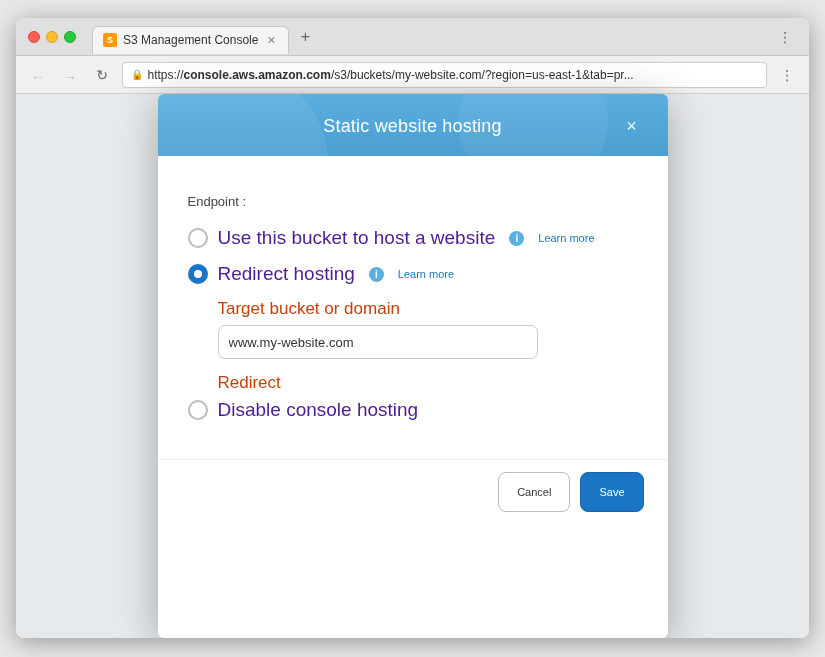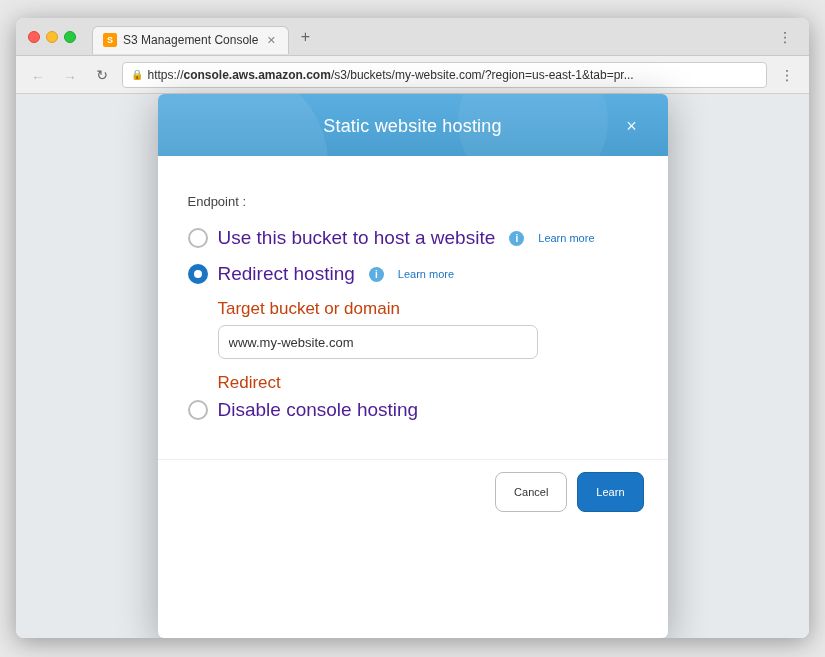--- a/index.html
+++ b/index.html
@@ -471,19 +471,19 @@
 
           <div class="radio-option" style="margin-top: 6px;">
             <div class="radio-circle"></div>
             <span class="radio-label">Disable console hosting</span>
           </div>
 
         </div>
 
         <div class="modal-footer">
           <button class="btn btn-cancel">Cancel</button>
-          <button class="btn btn-save">Learn</button>
+          <button class="btn btn-save">Save</button>
         </div>
 
       </div>
     </div>
   </div>
 </div>
 
 </body></html>

